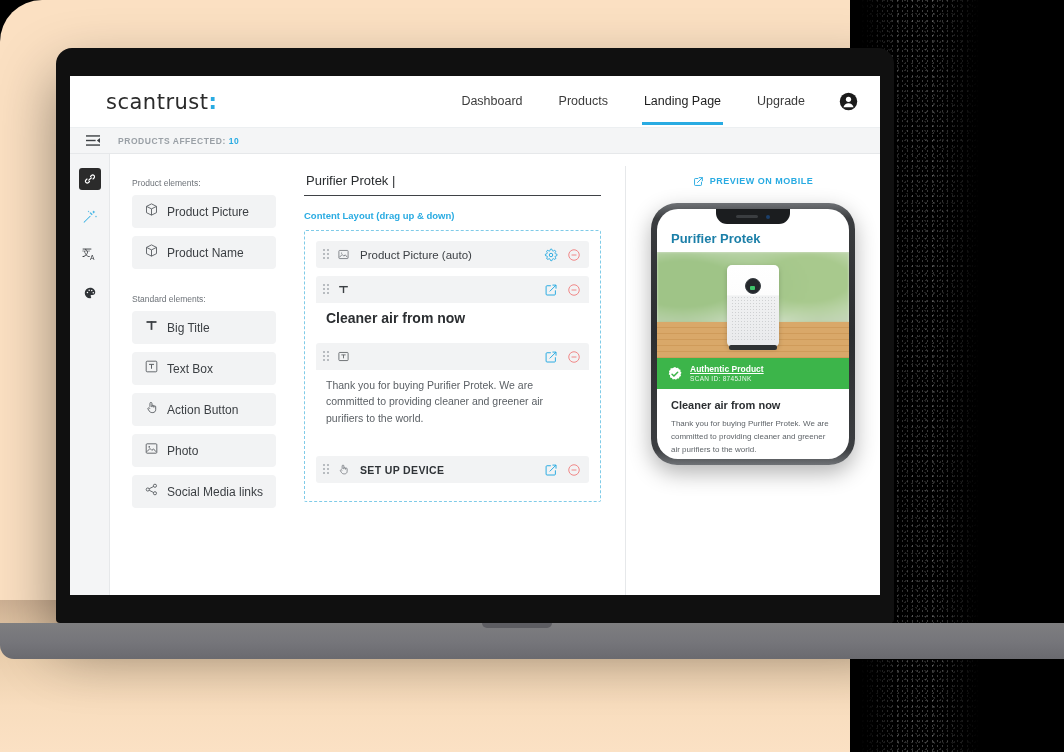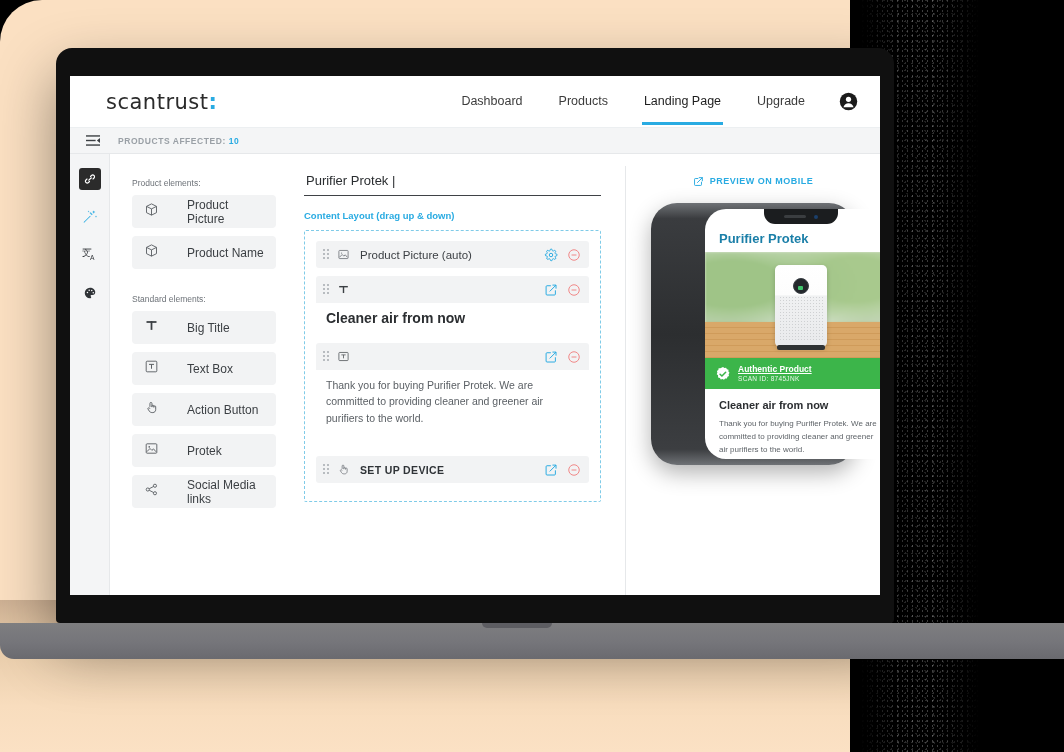--- a/index.html
+++ b/index.html
@@ -101,21 +101,21 @@
   .rail-btn.dark{ background:#2b2b2b; }
 
   .editor {
     flex: 1; background:#fff; display:flex; padding: 12px 0 0 0; overflow:hidden;
   }
 
   
   .elements-col { width: 180px; padding: 12px 14px 0 22px; }
   .col-label { font-size:8.5px; color:#6d7278; margin-bottom:7px; }
   .elem-btn {
-    display:flex; align-items:center; gap:28px;
+    display:flex; align-items:center; gap:8px;
     background:#f2f3f4; border-radius:4px; height:33px; padding:0 12px;
     margin-bottom:8px; cursor:pointer;
   }
   .elem-btn .lbl{ font-size:12px; color:#3b3f43; }
   .spacer-24{ height:17px; }
 
   
   .layout-col { flex:1; padding: 4px 24px 0 14px; }
   .title-input {
     width: 100%; border:none; border-bottom:1px solid #3f4246;
@@ -153,21 +153,21 @@
   }
   .phone{
     position:relative; margin-top:14px;
     width:204px; height:262px;
     background: linear-gradient(180deg,#6f7276 0%, #3a3c3f 6%, #2c2e30 50%, #3c3e41 94%, #6f7276 100%);
     border-radius:26px; padding:6px;
     box-shadow: 0 8px 22px rgba(0,0,0,.3);
   }
   .phone-inner{
     position:relative; width:100%; height:100%; background:#fff;
-    border-radius:21px; overflow:hidden;margin-left:48px;
+    border-radius:21px; overflow:hidden;
   }
   .notch{
     position:absolute; left:50%; transform:translateX(-50%); top:0;
     width:74px; height:15px; background:#1b1d1f; border-radius:0 0 11px 11px; z-index:3;
     display:flex; align-items:center; justify-content:center; gap:8px;
   }
   .notch .speaker{ width:22px; height:3px; background:#3a3d40; border-radius:2px; }
   .notch .cam{ width:4px; height:4px; border-radius:50%; background:#1b3f6b; }
   .ph-title{ padding:22px 14px 6px; font-size:13px; font-weight:700; color:#1b7fa8; }
   .ph-photo{ position:relative; height:106px; overflow:hidden; background:#dfe7d8; }
@@ -367,21 +367,21 @@
             </div>
 
             <div class="elem-btn">
               <span>
                 <svg width="15" height="15" viewBox="0 0 24 24" fill="none" stroke="#5d6165" stroke-width="1.5">
                   <rect x="3.5" y="4.5" width="17" height="15" rx="1.4"></rect>
                   <circle cx="8.4" cy="9.4" r="1.3" fill="#5d6165" stroke="none"></circle>
                   <path d="M4.4 17.2 9.6 12l3 3 2.6-2.4 4 4.6"></path>
                 </svg>
               </span>
-              <span class="lbl">Protek</span>
+              <span class="lbl">Photo</span>
             </div>
 
             <div class="elem-btn">
               <span>
                 <svg width="15" height="15" viewBox="0 0 24 24" fill="none" stroke="#5d6165" stroke-width="1.5">
                   <circle cx="17.5" cy="6" r="2.5"></circle>
                     <circle cx="6" cy="12" r="2.5"></circle>
                     <circle cx="17.5" cy="18" r="2.5"></circle>
                   <path d="M8.3 10.8 15.3 7.2M8.3 13.2l7 3.6"></path>
                 </svg>

